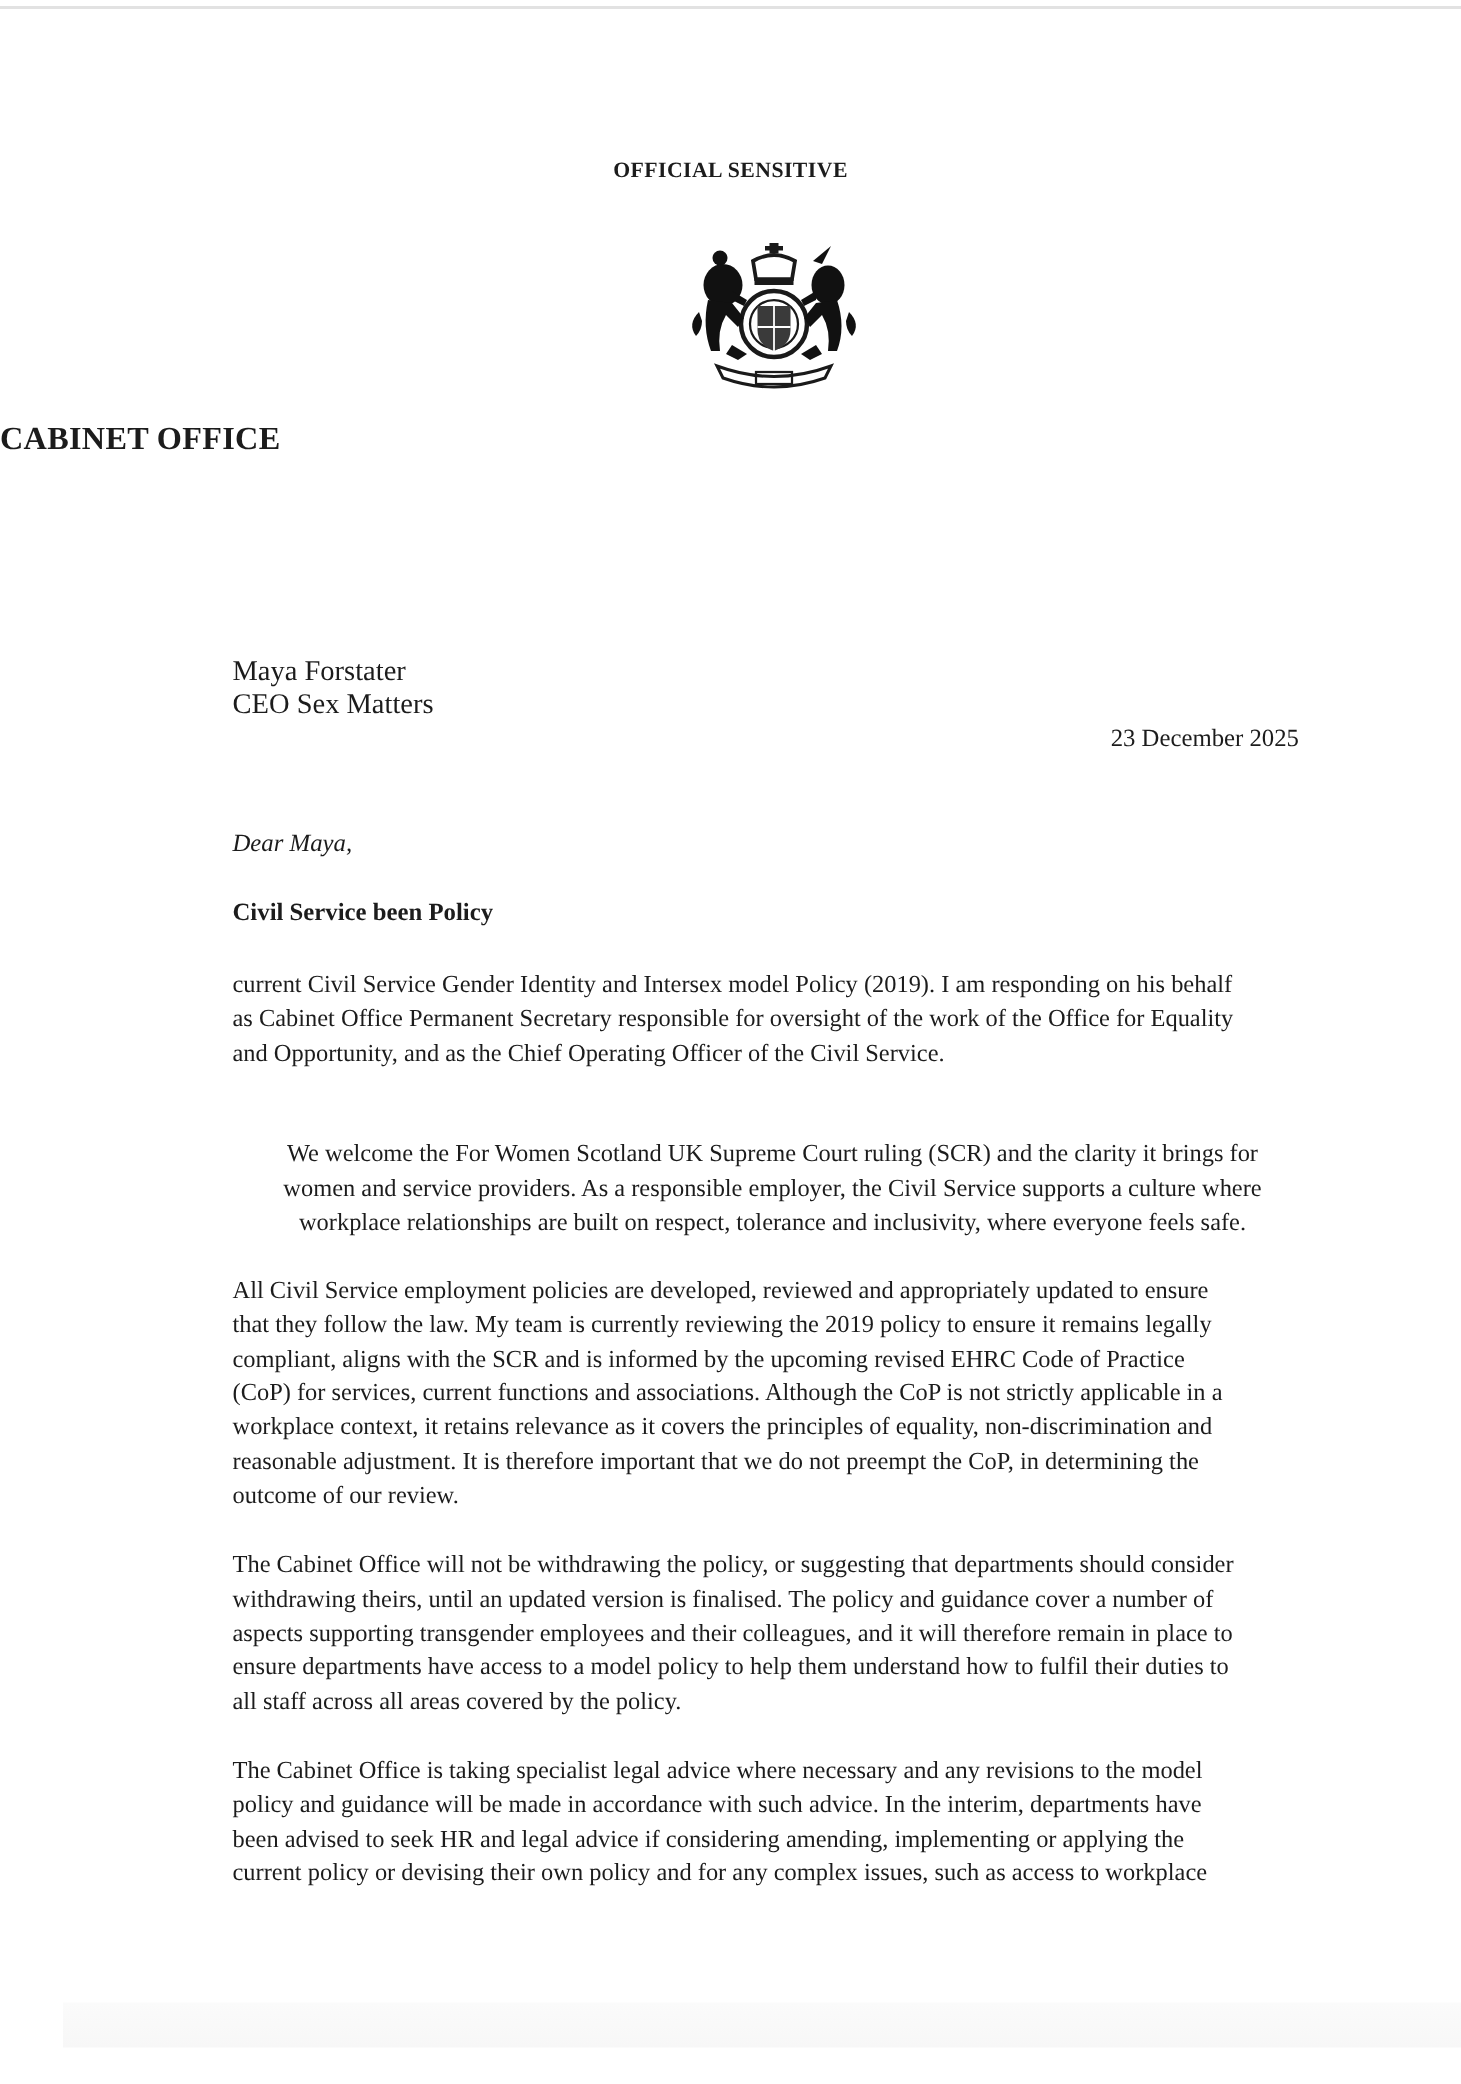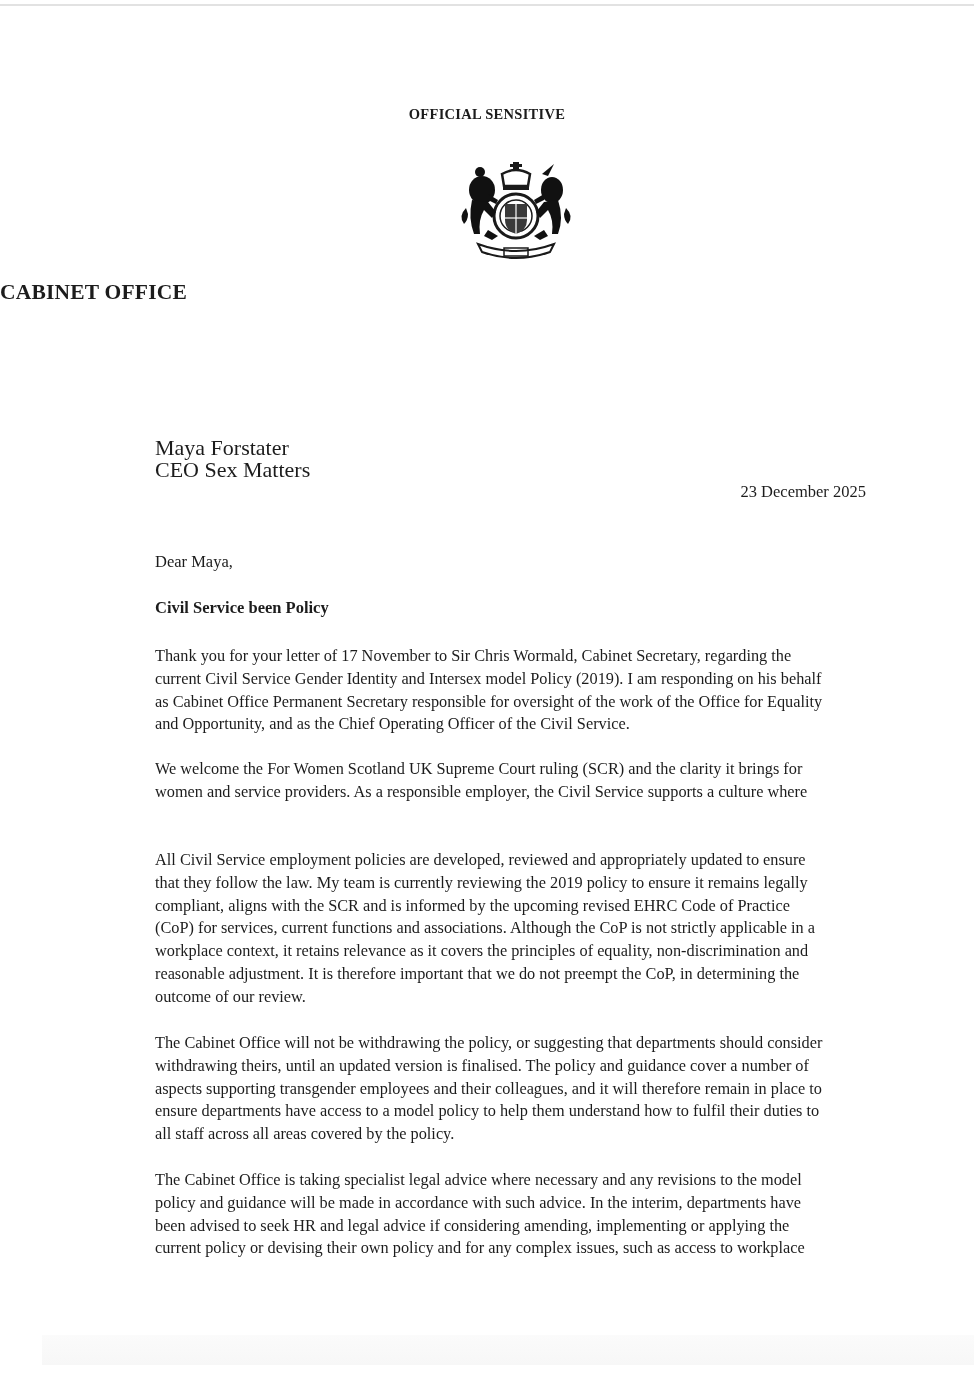--- a/index.html
+++ b/index.html
@@ -32,38 +32,38 @@
       position: absolute; left: 0; width: 100%; top: 280px;
       text-align: left; font-weight: bold; font-size: 21.5px; letter-spacing: 0.2px;
     }
     .sender {
       position: absolute; right: 110px; top: 342px; text-align: right;
       font-size: 16.5px; line-height: 24px;
     }
     .sender .name { padding-right: 6px; }
     .recipient {
       position: absolute; left: 155px; top: 437px;
-      font-size: 22px; line-height: 22px;
+      font-size: 19px; line-height: 22px;
     }
     .date {
       position: absolute; right: 108px; top: 482px; font-size: 16.5px;
     }
     .salutation {
-      position: absolute; left: 155px; top: 552px; font-size: 16.5px;
+      position: absolute; left: 155px; top: 552px; font-size: 16.5px; font-style: italic;
     }
     .subject {
       position: absolute; left: 155px; top: 598px; font-size: 16.5px; font-weight: bold;
     }
     .para {
       position: absolute; left: 155px; width: 720px;
       font-size: 16.3px; line-height: 22.8px;
     }
     .para .ln { display: block; white-space: nowrap; }
     #p1 { top: 645px; }
-    #p2 { top: 758px; }
+    #p2 { top: 758px; text-align: center; }
     #p3 { top: 849px; }
     #p4 { top: 1032px; }
     #p5 { top: 1169px; }
   </style>
 </head>
 <body>
 
 <div class="top-rule"></div>
 
 <div class="page">
@@ -117,29 +117,29 @@
     <div>CEO Sex Matters</div>
   </div>
 
   <div class="date">23 December 2025</div>
 
   <div class="salutation">Dear Maya,</div>
 
   <div class="subject">Civil Service been Policy</div>
 
   <div class="para" id="p1">
-    <span class="ln">Thank you for your letter of 17 November to Sir Chris Wormald, Cabinet Secretary, regarding the</span>
     <span class="ln">current Civil Service Gender Identity and Intersex model Policy (2019). I am responding on his behalf</span>
     <span class="ln">as Cabinet Office Permanent Secretary responsible for oversight of the work of the Office for Equality</span>
     <span class="ln">and Opportunity, and as the Chief Operating Officer of the Civil Service.</span>
   </div>
 
   <div class="para" id="p2">
     <span class="ln">We welcome the For Women Scotland UK Supreme Court ruling (SCR) and the clarity it brings for</span>
     <span class="ln">women and service providers. As a responsible employer, the Civil Service supports a culture where</span>
+    <span class="ln">workplace relationships are built on respect, tolerance and inclusivity, where everyone feels safe.</span>
   </div>
 
   <div class="para" id="p3">
     <span class="ln">All Civil Service employment policies are developed, reviewed and appropriately updated to ensure</span>
     <span class="ln">that they follow the law. My team is currently reviewing the 2019 policy to ensure it remains legally</span>
     <span class="ln">compliant, aligns with the SCR and is informed by the upcoming revised EHRC Code of Practice</span>
     <span class="ln">(CoP) for services, current functions and associations. Although the CoP is not strictly applicable in a</span>
     <span class="ln">workplace context, it retains relevance as it covers the principles of equality, non-discrimination and</span>
     <span class="ln">reasonable adjustment. It is therefore important that we do not preempt the CoP, in determining the</span>
     <span class="ln">outcome of our review.</span>

